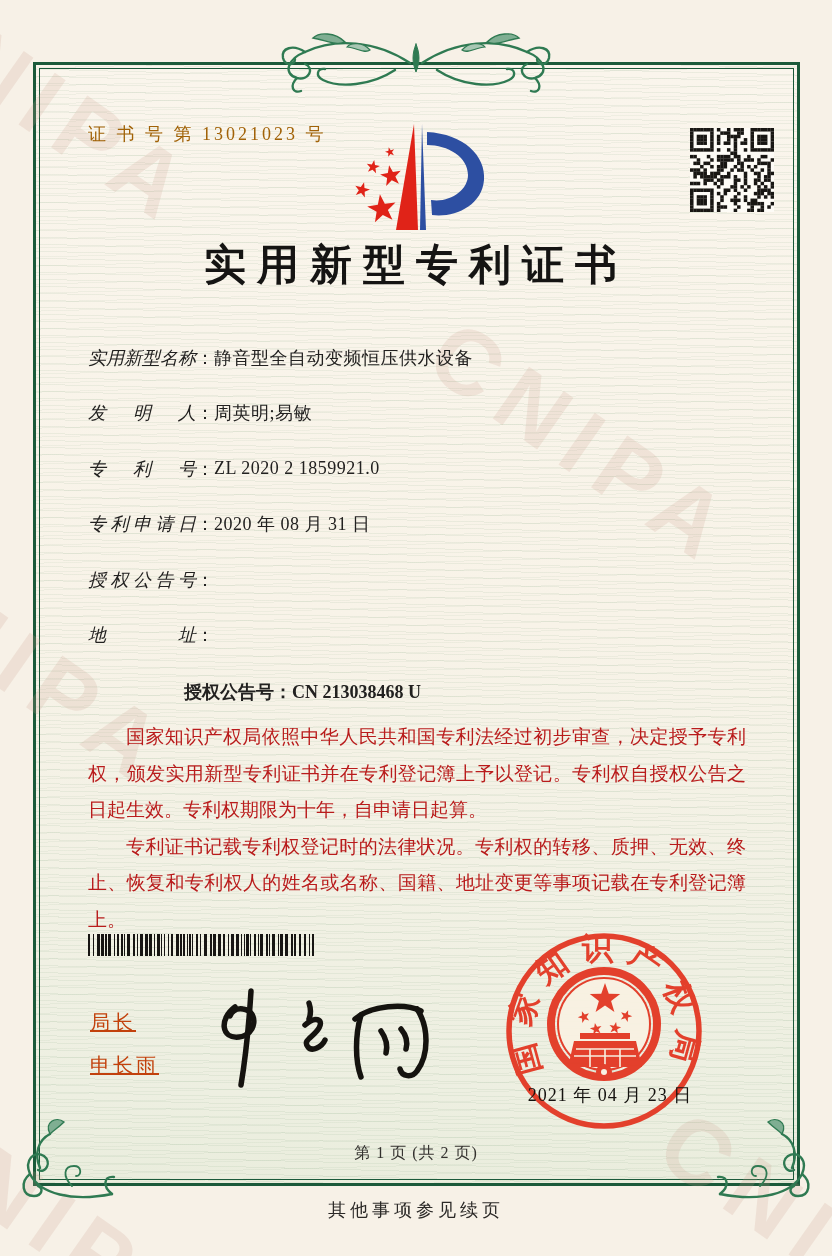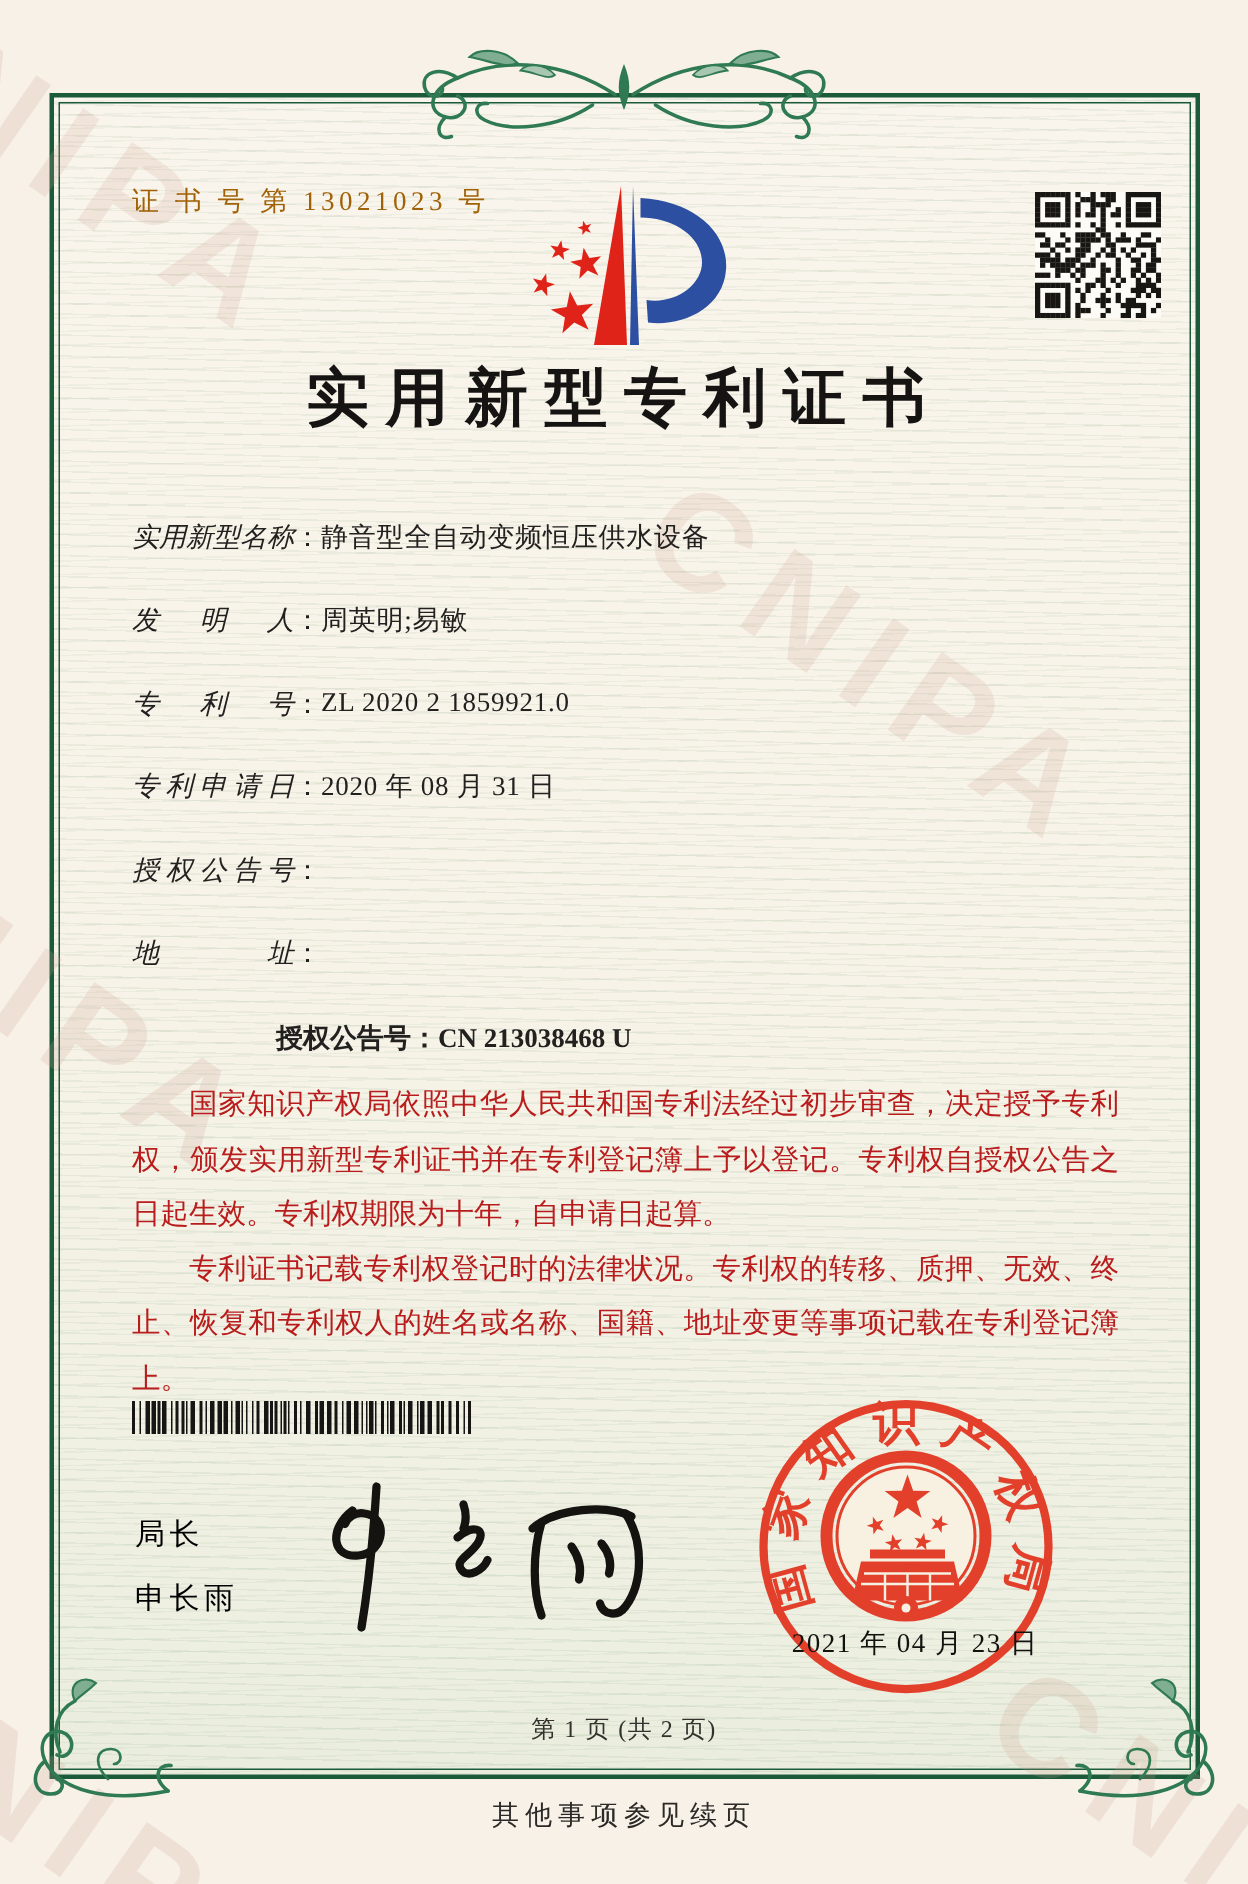--- a/index.html
+++ b/index.html
@@ -65,21 +65,21 @@
   .grant-row{position:absolute;left:88px;top:680px;width:660px;font-size:18px;display:flex;}
   .grant-col2{margin-left:96px;font-weight:bold;}
   .body-text{
     position:absolute;left:88px;top:719px;width:658px;
     font-size:19px;line-height:36.5px;text-align:justify;
     color:#b91c1c;
   }
   .body-text p{text-indent:2em;}
   .barcode{position:absolute;left:88px;top:934px;width:236px;height:22px;display:flex;align-items:stretch;}
   .barcode span{background:#171513;}
-  .director{position:absolute;left:90px;top:1001px;font-family:"Liberation Sans","DejaVu Sans",sans-serif;font-size:20px;color:#000000;}
+  .director{position:absolute;left:90px;top:1001px;font-family:"Liberation Sans","DejaVu Sans",sans-serif;font-size:20px;color:#c2410c;text-decoration:underline;}
   .director div{height:43px;display:flex;align-items:center;letter-spacing:3px;}
   .signature{position:absolute;left:205px;top:983px;}
   .seal{position:absolute;left:494px;top:925px;mix-blend-mode:multiply;}
   .seal-date{
     position:absolute;left:500px;top:1083px;width:220px;text-align:center;
     font-size:18px;letter-spacing:1px;color:#14120f;z-index:6;
   }
   .page-num{
     position:absolute;left:0;top:1143px;width:832px;text-align:center;
     font-size:16px;letter-spacing:1px;color:#33312e;

